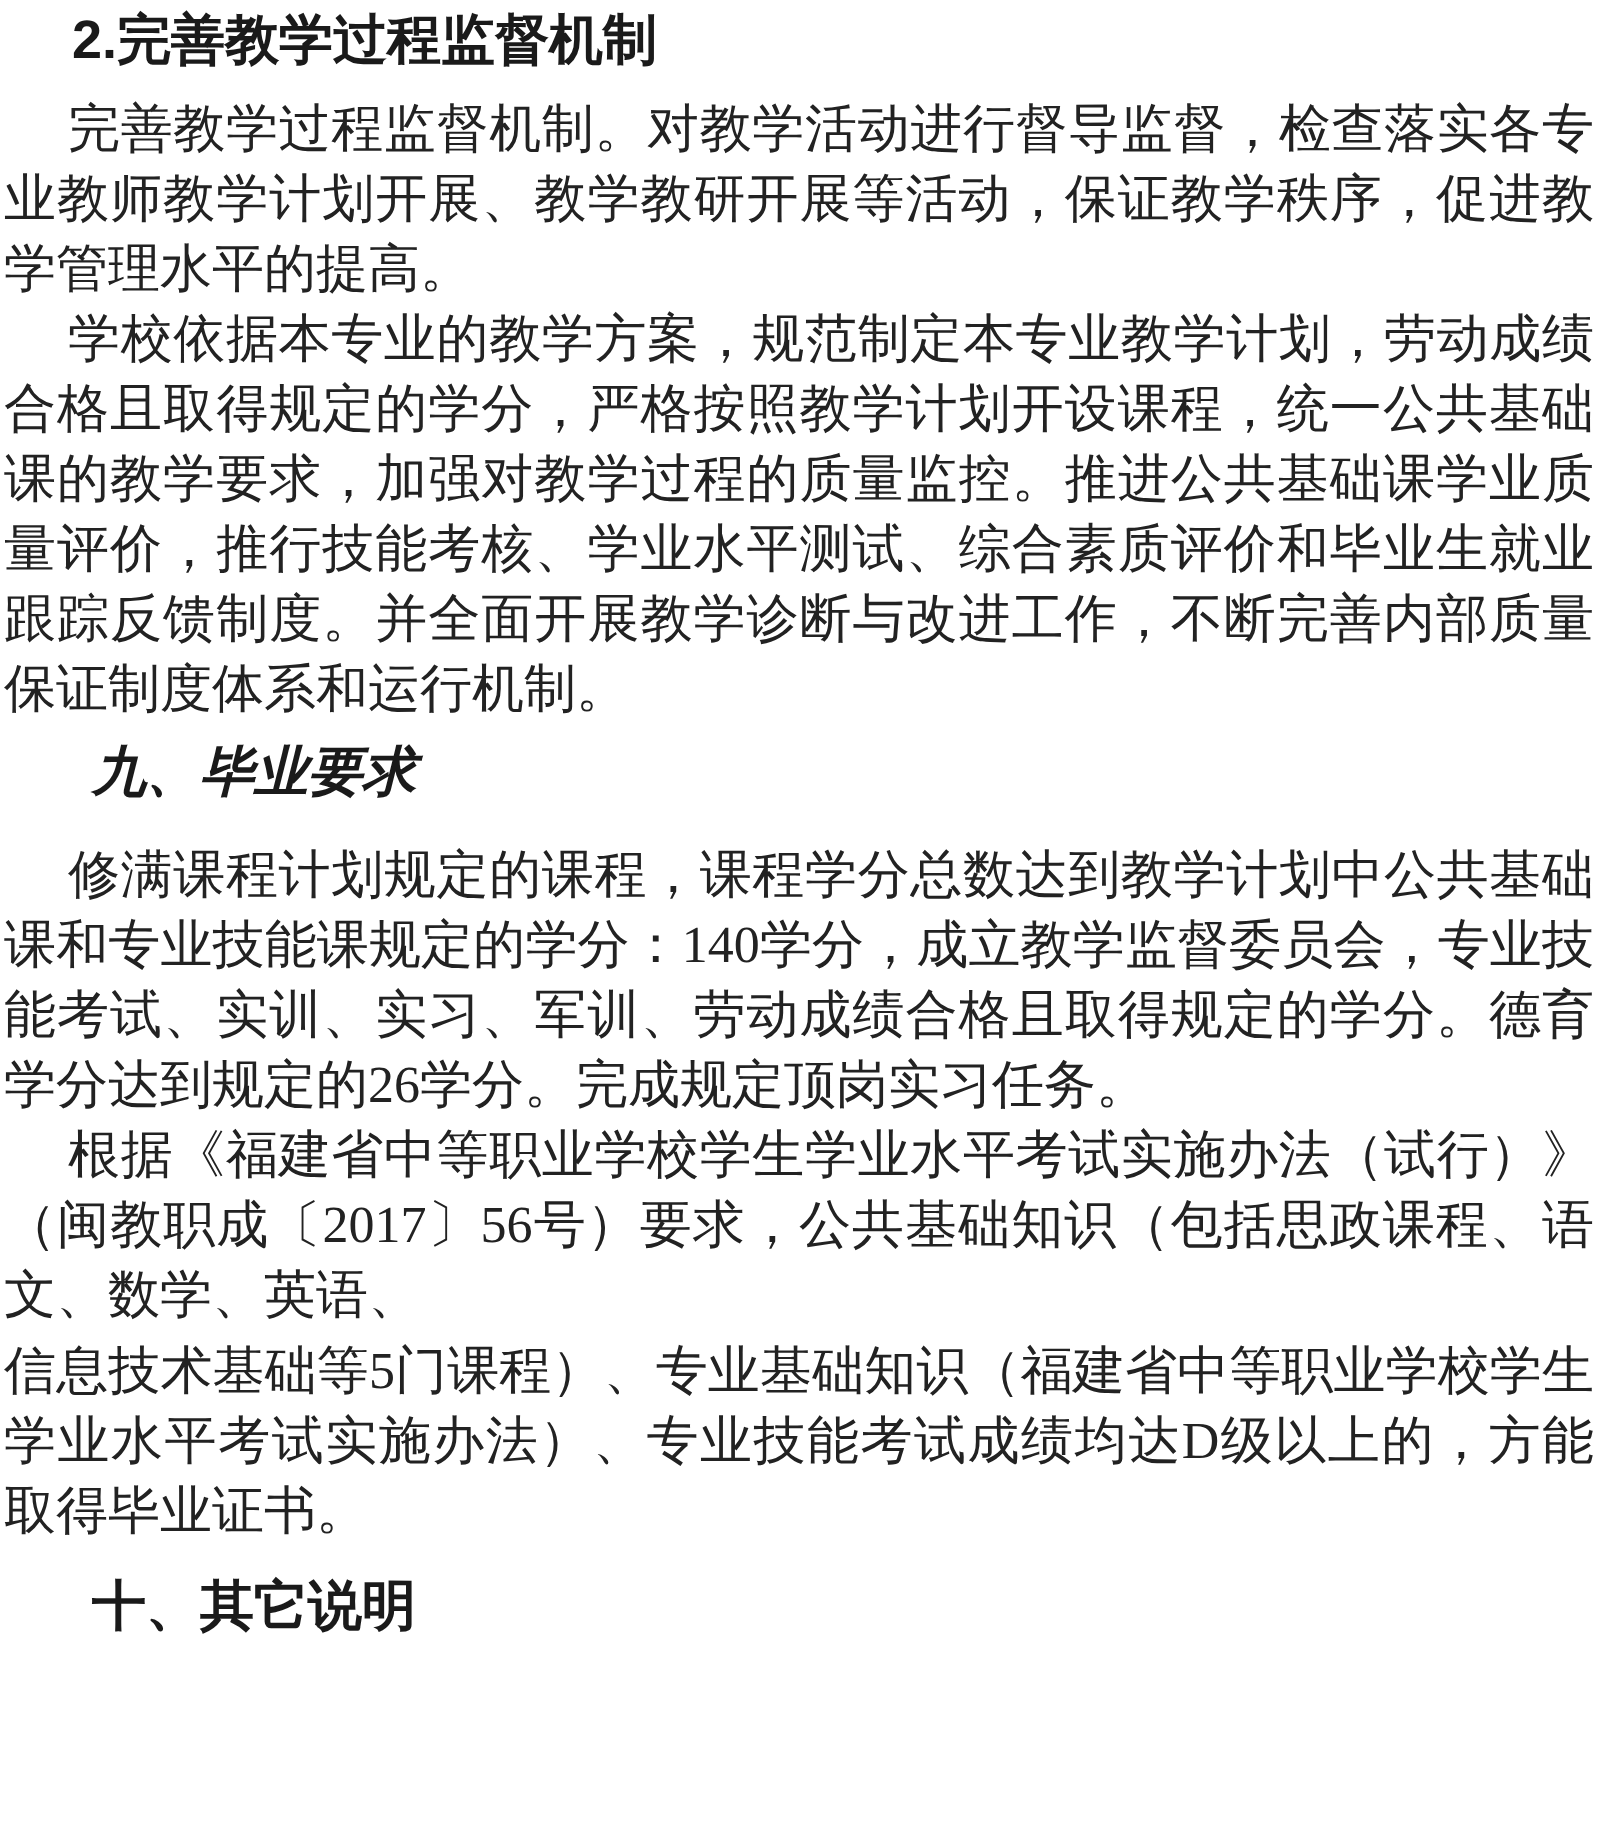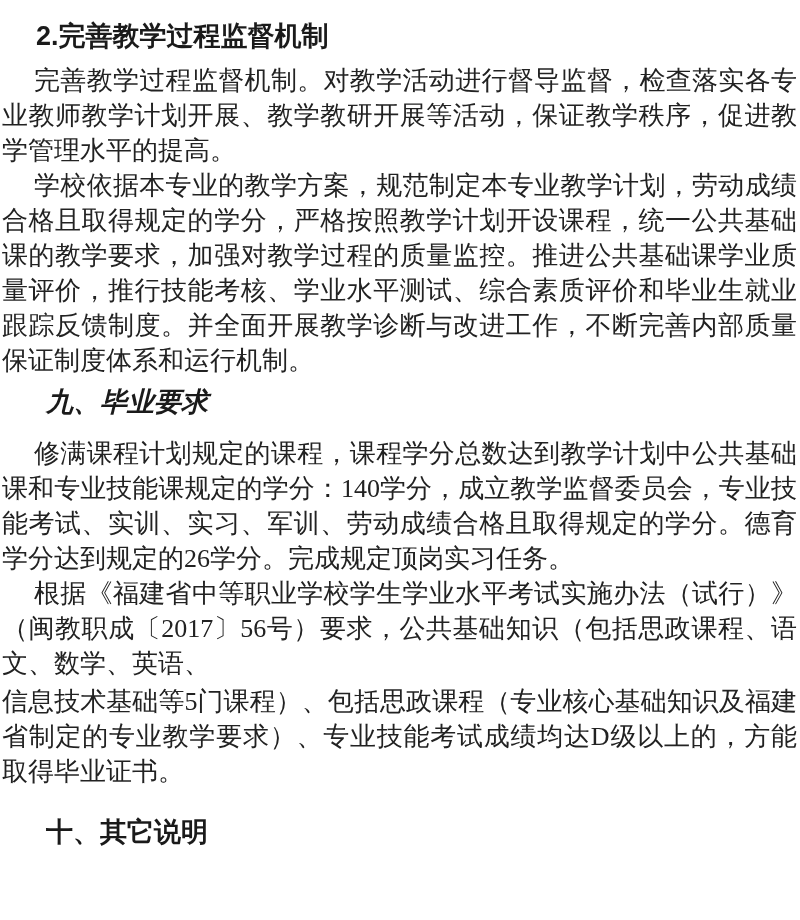--- a/index.html
+++ b/index.html
@@ -8,21 +8,21 @@
     padding: 0;
     background: #ffffff;
   }
   .page {
     position: relative;
     width: 800px;
     height: 920px;
     box-sizing: border-box;
     background: #ffffff;
     color: #222222;
-    padding: 16px 3px 0 2px;
+    padding: 0 3px 0 2px;
     overflow: hidden;
     font-family: "Liberation Serif", "DejaVu Serif", serif;
     font-size: 26px;
     line-height: 35px;
     -webkit-font-smoothing: antialiased;
   }
   .para {
     margin: 0;
     text-align: justify;
     text-justify: inter-ideograph;
@@ -42,38 +42,38 @@
     color: #1a1a1a;
   }
   .heading.h-sub {
     margin: 2px 0 9px 34px;
   }
   .heading.h-major {
     margin: 6px 0 16px 44px;
     font-style: italic;
   }
   .heading.h-major-last {
-    margin: 25px 0 12px 44px;
+    margin: 12px 0 12px 44px;
   }
 </style>
 </head>
 <body>
 
 <div class="page">
 
   <div class="heading h-sub">2.完善教学过程监督机制</div>
 
   <p class="para">完善教学过程监督机制。对教学活动进行督导监督，检查落实各专业教师教学计划开展、教学教研开展等活动，保证教学秩序，促进教学管理水平的提高。</p>
 
   <p class="para">学校依据本专业的教学方案，规范制定本专业教学计划，劳动成绩合格且取得规定的学分，严格按照教学计划开设课程，统一公共基础课的教学要求，加强对教学过程的质量监控。推进公共基础课学业质量评价，推行技能考核、学业水平测试、综合素质评价和毕业生就业跟踪反馈制度。并全面开展教学诊断与改进工作，不断完善内部质量保证制度体系和运行机制。</p>
 
   <div class="heading h-major">九、毕业要求</div>
 
   <p class="para">修满课程计划规定的课程，课程学分总数达到教学计划中公共基础课和专业技能课规定的学分：140学分，成立教学监督委员会，专业技能考试、实训、实习、军训、劳动成绩合格且取得规定的学分。德育学分达到规定的26学分。完成规定顶岗实习任务。</p>
 
   <p class="para">根据《福建省中等职业学校学生学业水平考试实施办法（试行）》（闽教职成〔2017〕56号）要求，公共基础知识（包括思政课程、语文、数学、英语、</p>
 
-  <p class="para noindent">信息技术基础等5门课程）、包括思政课程（专业核心基础知识及福建省制定的专业教学要求）、专业技能考试成绩均达D级以上的，方能取得毕业证书。</p>
+  <p class="para noindent">信息技术基础等5门课程）、专业基础知识（福建省中等职业学校学生学业水平考试实施办法）、专业技能考试成绩均达D级以上的，方能取得毕业证书。</p>
 
   <div class="heading h-major-last">十、其它说明</div>
 
 
 </div>
 
 </body></html>

